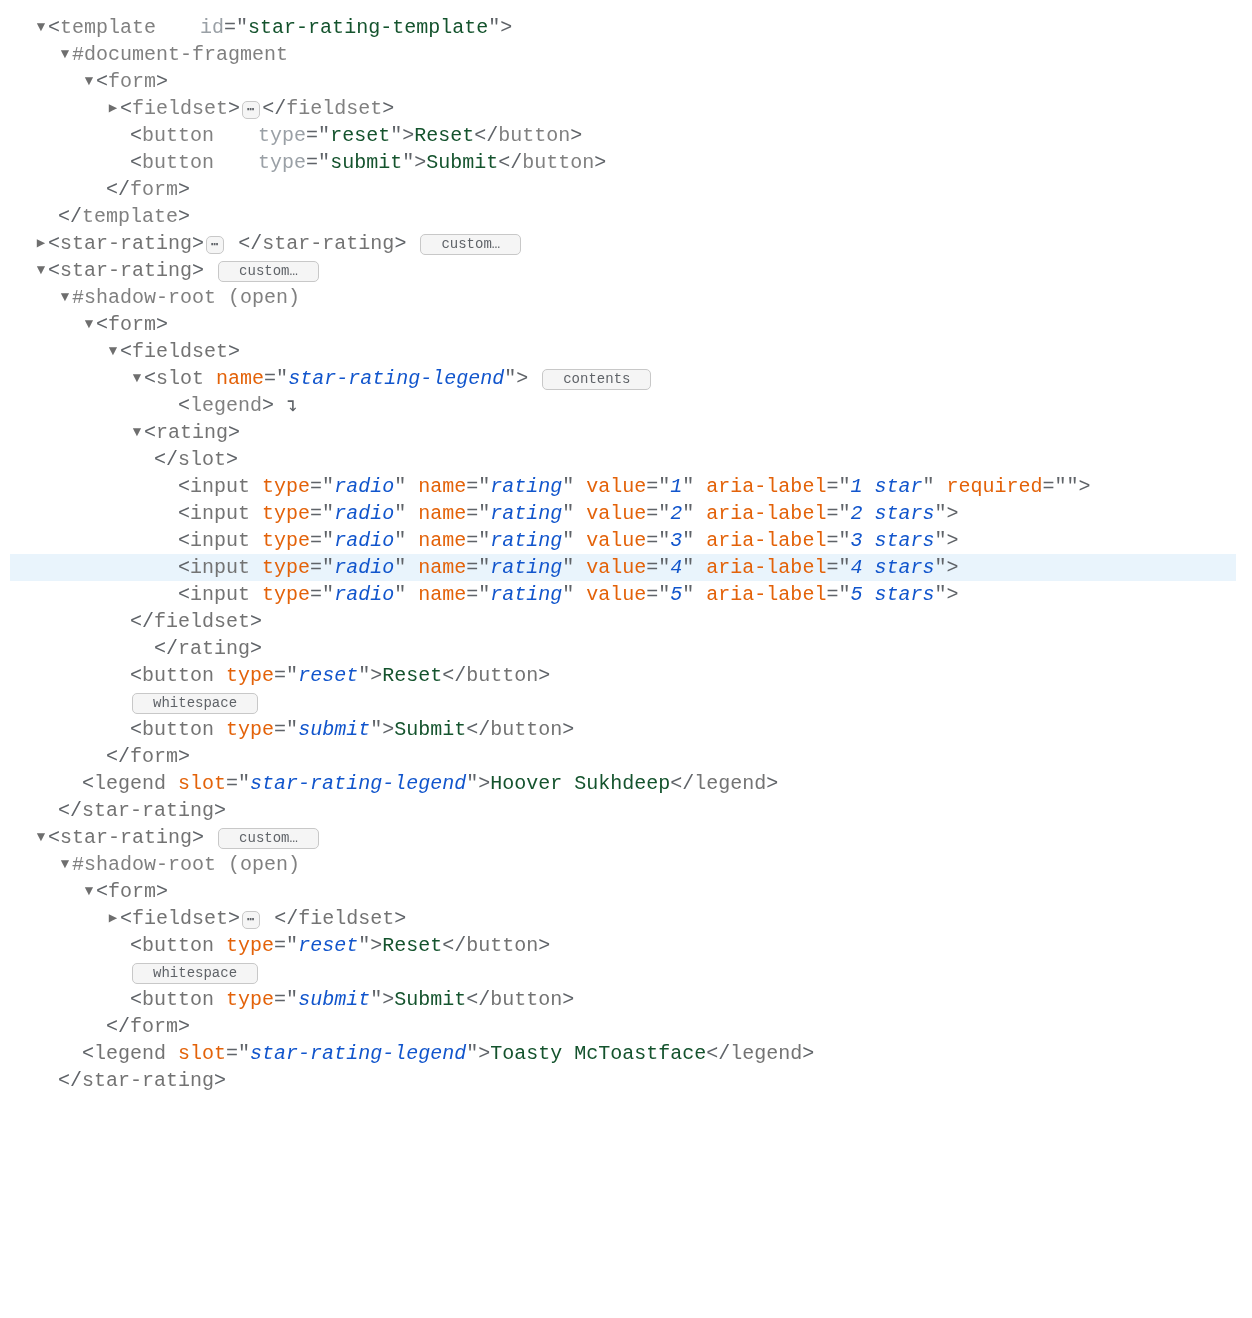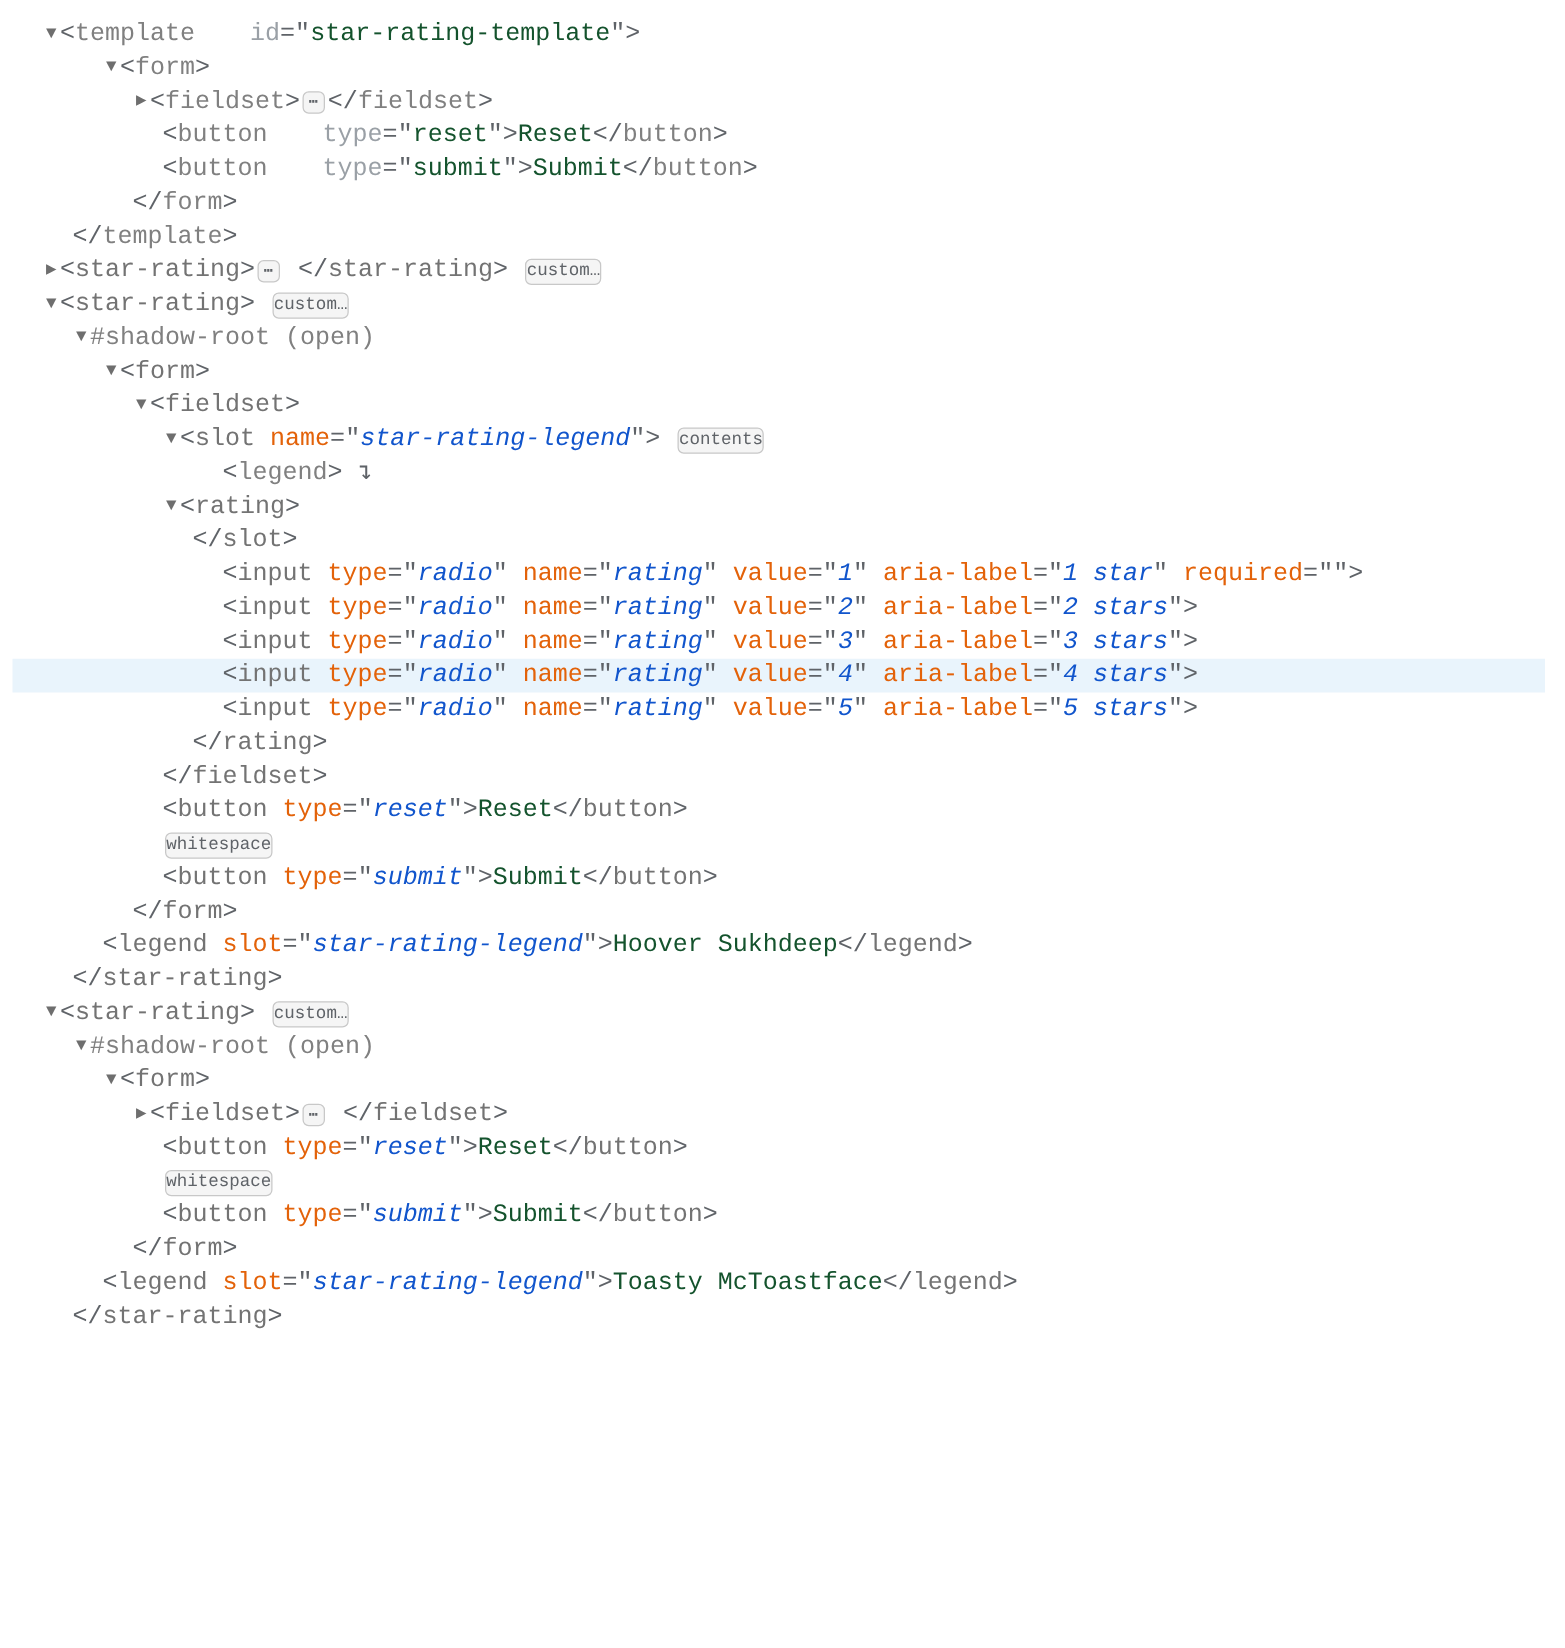--- a/index.html
+++ b/index.html
@@ -30,35 +30,36 @@
   .attr-o { color: #e36209; text-align: right; }
   .val-b { color: #1155cc; font-style: italic; }
   .content-b { color: #14532d; }
   .badge {
     display: inline-block;
     border: 1px solid #c8c8c8;
     background: #f5f5f5;
     color: #5f6368;
     border-radius: 5px;
     font-size: 14px;
-    padding: 0 0;
+    padding: 0 20px;
     line-height: 1.35;
     vertical-align: 1px;
     margin: 0 2px;
   }
   .badge.dots { padding: 0 4px; font-weight: bold; letter-spacing: 1px; font-size: 12px;}
   .reveal { color: #5f6368; }
 </style>
 </head>
 <body>
 
 <div class="tree">
 
 <div class="row"><span class="indent">  </span><span class="arrow">▼</span><span class="lt">&lt;</span><span class="tag-g">template</span> <span class="attr-g">id</span><span class="eq">=</span><span class="pun">"</span><span class="content-b">star-rating-template</span><span class="pun">"</span><span class="gt">&gt;</span></div>
 
+<div class="row"><span class="indent">    </span><span class="arrow">▼</span><span class="tag-g">#document-fragment</span></div>
 
 <div class="row"><span class="indent">      </span><span class="arrow">▼</span><span class="lt">&lt;</span><span class="tag-g">form</span><span class="gt">&gt;</span></div>
 
 <div class="row"><span class="indent">        </span><span class="arrow">▶</span><span class="lt">&lt;</span><span class="tag-g">fieldset</span><span class="gt">&gt;</span><span class="badge dots">⋯</span><span class="lt">&lt;/</span><span class="tag-g">fieldset</span><span class="gt">&gt;</span></div>
 
 <div class="row"><span class="indent">          </span><span class="lt">&lt;</span><span class="tag-g">button</span> <span class="attr-g">type</span><span class="eq">=</span><span class="pun">"</span><span class="content-b">reset</span><span class="pun">"</span><span class="gt">&gt;</span><span class="content-b">Reset</span><span class="lt">&lt;/</span><span class="tag-g">button</span><span class="gt">&gt;</span></div>
 
 <div class="row"><span class="indent">          </span><span class="lt">&lt;</span><span class="tag-g">button</span> <span class="attr-g">type</span><span class="eq">=</span><span class="pun">"</span><span class="content-b">submit</span><span class="pun">"</span><span class="gt">&gt;</span><span class="content-b">Submit</span><span class="lt">&lt;/</span><span class="tag-g">button</span><span class="gt">&gt;</span></div>
 
 <div class="row"><span class="indent">        </span><span class="lt">&lt;/</span><span class="tag-g">form</span><span class="gt">&gt;</span></div>
@@ -86,23 +87,23 @@
 <div class="row"><span class="indent">              </span><span class="lt">&lt;</span><span class="tag-b">input</span> <span class="attr-o">type</span><span class="eq">=</span><span class="pun">"</span><span class="val-b">radio</span><span class="pun">"</span> <span class="attr-o">name</span><span class="eq">=</span><span class="pun">"</span><span class="val-b">rating</span><span class="pun">"</span> <span class="attr-o">value</span><span class="eq">=</span><span class="pun">"</span><span class="val-b">1</span><span class="pun">"</span> <span class="attr-o">aria-label</span><span class="eq">=</span><span class="pun">"</span><span class="val-b">1 star</span><span class="pun">"</span> <span class="attr-o">required</span><span class="eq">=</span><span class="pun">"</span><span class="val-b"></span><span class="pun">"</span><span class="gt">&gt;</span></div>
 
 <div class="row"><span class="indent">              </span><span class="lt">&lt;</span><span class="tag-b">input</span> <span class="attr-o">type</span><span class="eq">=</span><span class="pun">"</span><span class="val-b">radio</span><span class="pun">"</span> <span class="attr-o">name</span><span class="eq">=</span><span class="pun">"</span><span class="val-b">rating</span><span class="pun">"</span> <span class="attr-o">value</span><span class="eq">=</span><span class="pun">"</span><span class="val-b">2</span><span class="pun">"</span> <span class="attr-o">aria-label</span><span class="eq">=</span><span class="pun">"</span><span class="val-b">2 stars</span><span class="pun">"</span><span class="gt">&gt;</span></div>
 
 <div class="row"><span class="indent">              </span><span class="lt">&lt;</span><span class="tag-b">input</span> <span class="attr-o">type</span><span class="eq">=</span><span class="pun">"</span><span class="val-b">radio</span><span class="pun">"</span> <span class="attr-o">name</span><span class="eq">=</span><span class="pun">"</span><span class="val-b">rating</span><span class="pun">"</span> <span class="attr-o">value</span><span class="eq">=</span><span class="pun">"</span><span class="val-b">3</span><span class="pun">"</span> <span class="attr-o">aria-label</span><span class="eq">=</span><span class="pun">"</span><span class="val-b">3 stars</span><span class="pun">"</span><span class="gt">&gt;</span></div>
 
 <div class="row hl"><span class="indent">              </span><span class="lt">&lt;</span><span class="tag-b">input</span> <span class="attr-o">type</span><span class="eq">=</span><span class="pun">"</span><span class="val-b">radio</span><span class="pun">"</span> <span class="attr-o">name</span><span class="eq">=</span><span class="pun">"</span><span class="val-b">rating</span><span class="pun">"</span> <span class="attr-o">value</span><span class="eq">=</span><span class="pun">"</span><span class="val-b">4</span><span class="pun">"</span> <span class="attr-o">aria-label</span><span class="eq">=</span><span class="pun">"</span><span class="val-b">4 stars</span><span class="pun">"</span><span class="gt">&gt;</span></div>
 
 <div class="row"><span class="indent">              </span><span class="lt">&lt;</span><span class="tag-b">input</span> <span class="attr-o">type</span><span class="eq">=</span><span class="pun">"</span><span class="val-b">radio</span><span class="pun">"</span> <span class="attr-o">name</span><span class="eq">=</span><span class="pun">"</span><span class="val-b">rating</span><span class="pun">"</span> <span class="attr-o">value</span><span class="eq">=</span><span class="pun">"</span><span class="val-b">5</span><span class="pun">"</span> <span class="attr-o">aria-label</span><span class="eq">=</span><span class="pun">"</span><span class="val-b">5 stars</span><span class="pun">"</span><span class="gt">&gt;</span></div>
 
+<div class="row"><span class="indent">          </span><span class="lt">&lt;/</span><span class="tag-b">fieldset</span><span class="gt">&gt;</span></div>
+
 <div class="row"><span class="indent">            </span><span class="lt">&lt;/</span><span class="tag-b">rating</span><span class="gt">&gt;</span></div>
-
-<div class="row"><span class="indent">          </span><span class="lt">&lt;/</span><span class="tag-b">fieldset</span><span class="gt">&gt;</span></div>
 
 <div class="row"><span class="indent">          </span><span class="lt">&lt;</span><span class="tag-b">button</span> <span class="attr-o">type</span><span class="eq">=</span><span class="pun">"</span><span class="val-b">reset</span><span class="pun">"</span><span class="gt">&gt;</span><span class="content-b">Reset</span><span class="lt">&lt;/</span><span class="tag-b">button</span><span class="gt">&gt;</span></div>
 
 <div class="row"><span class="indent">          </span><span class="badge">whitespace</span></div>
 
 <div class="row"><span class="indent">          </span><span class="lt">&lt;</span><span class="tag-b">button</span> <span class="attr-o">type</span><span class="eq">=</span><span class="pun">"</span><span class="val-b">submit</span><span class="pun">"</span><span class="gt">&gt;</span><span class="content-b">Submit</span><span class="lt">&lt;/</span><span class="tag-b">button</span><span class="gt">&gt;</span></div>
 
 <div class="row"><span class="indent">        </span><span class="lt">&lt;/</span><span class="tag-b">form</span><span class="gt">&gt;</span></div>
 
 <div class="row"><span class="indent">      </span><span class="lt">&lt;</span><span class="tag-b">legend</span> <span class="attr-o">slot</span><span class="eq">=</span><span class="pun">"</span><span class="val-b">star-rating-legend</span><span class="pun">"</span><span class="gt">&gt;</span><span class="content-b">Hoover Sukhdeep</span><span class="lt">&lt;/</span><span class="tag-b">legend</span><span class="gt">&gt;</span></div>

